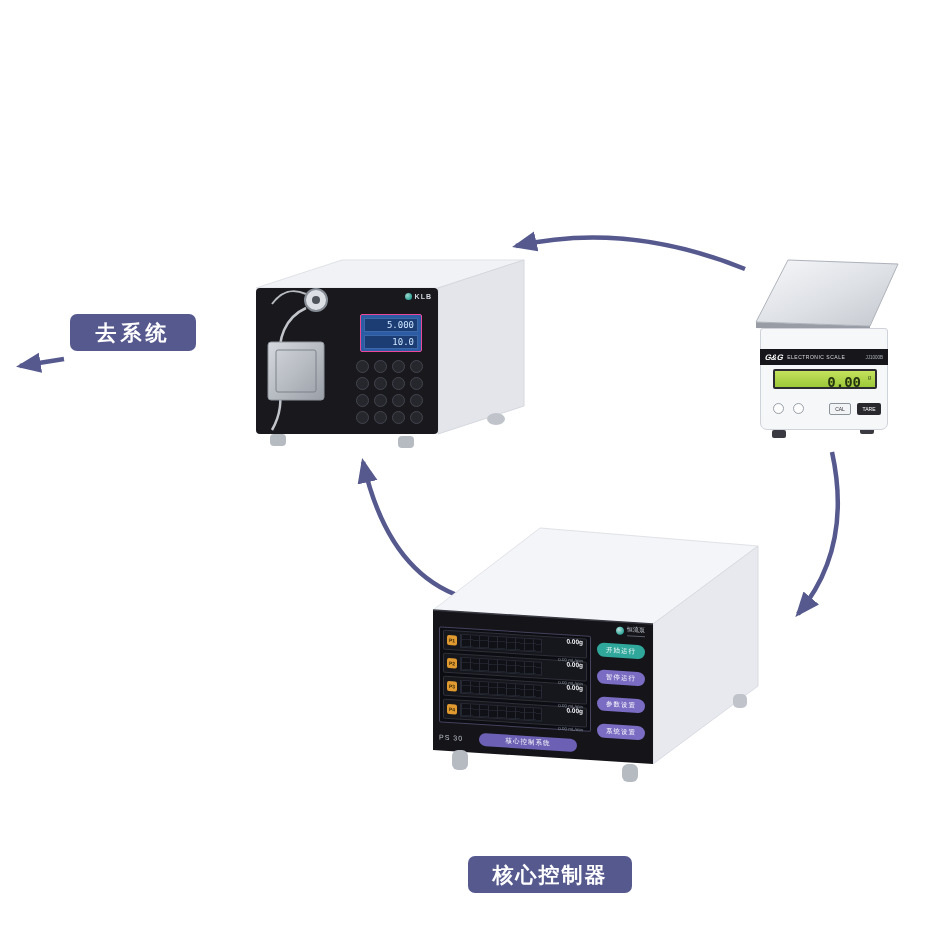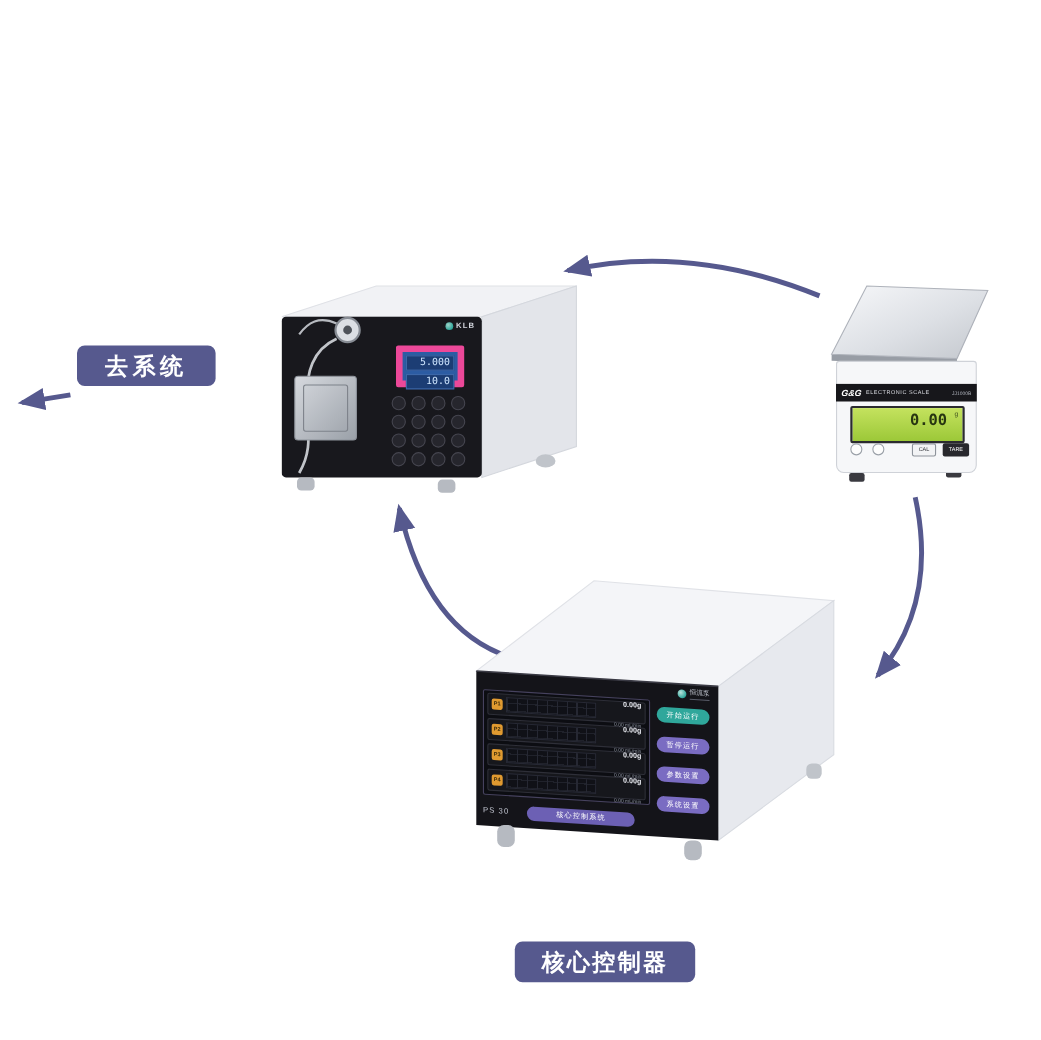--- a/index.html
+++ b/index.html
@@ -23,38 +23,38 @@
   .device { position:absolute; }
   .device svg { position:absolute; left:0; top:0; }
 
   
   .pump-panel { position:absolute; left:0; top:34px; width:182px; height:146px; }
   .pump-brand { position:absolute; right:6px; top:5px; display:flex; align-items:center; gap:3px; }
   .pump-brand .bdot { width:7px; height:7px; border-radius:50%;
     background:radial-gradient(circle at 35% 35%, #9fd3c9, #2fa79b 70%); }
   .pump-brand .btxt { font-size:7px; color:#d4d7df; font-weight:bold; letter-spacing:1px; }
   .pump-lcd { position:absolute; left:104px; top:26px; width:62px; height:38px;
-    background:#2c5ca3; border:6px solid #ec4899; border-radius:2px; padding:3px; }
+    background:#2c5ca3; border:1px solid #ec4899; border-radius:2px; padding:3px; }
   .pump-lcd .lrow { height:14px; margin-bottom:3px; background:#1c3d74; border:1px solid #3c67a8;
     color:#cfe6ff; font-family:"DejaVu Sans Mono",monospace; font-size:9px; line-height:12px;
     text-align:right; padding-right:3px; }
   .pump-keypad { position:absolute; left:100px; top:72px; width:70px;
     display:grid; grid-template-columns:repeat(4,13px); grid-auto-rows:13px; gap:4px 5px; }
   .pump-keypad .key { width:13px; height:13px; border-radius:50%;
     background:#26262d; border:1px solid #45454f; }
 
   
   .scale-body { position:absolute; left:10px; top:80px; width:128px; height:102px;
     background:#f6f7f9; border:1px solid #cfd2d8; border-radius:3px 3px 7px 7px; }
   .scale-band { position:absolute; left:-1px; top:20px; width:128px; height:16px; background:#17171b;
     display:flex; align-items:center; padding:0 5px; gap:4px; }
   .scale-band .gg { color:#fff; font-weight:bold; font-size:8px; font-style:italic; transform:skewX(-8deg); }
   .scale-band .el { color:#d8dae0; font-size:5px; letter-spacing:.5px; flex:1; }
   .scale-band .mod { color:#aeb2bb; font-size:4.5px; }
-  .scale-lcd { position:absolute; left:12px; top:40px; width:104px; height:34px;
+  .scale-lcd { position:absolute; left:12px; top:40px; width:104px; height:20px;
     background:linear-gradient(#c4e25e,#9cc838); border:2px solid #2b2b30; border-radius:2px; }
   .scale-lcd .val { position:absolute; right:14px; top:3px;
     font-family:"DejaVu Sans Mono",monospace; font-size:14px; font-weight:bold; color:#273511; }
   .scale-lcd .unit { position:absolute; right:4px; top:3px; font-size:6px; color:#3a4a1c; }
   .scale-keys { position:absolute; left:0; top:72px; width:128px; height:16px; }
   .skey-round { position:absolute; width:11px; height:11px; border-radius:50%;
     background:#fdfdfd; border:1px solid #9aa0a8; top:2px; }
   .skey-rect { position:absolute; top:2px; height:12px; border-radius:2px;
     display:flex; align-items:center; justify-content:center; font-size:5px; }
   .skey-cal { left:68px; width:22px; background:#f2f3f5; border:1px solid #8d939b; color:#33363c; }

